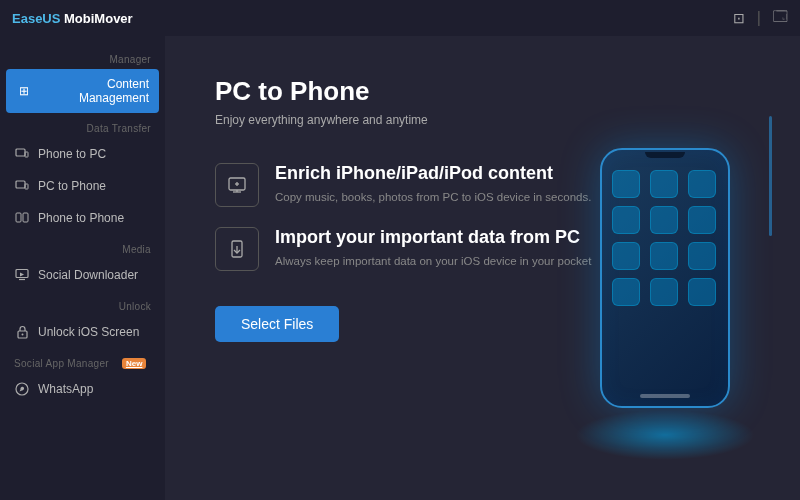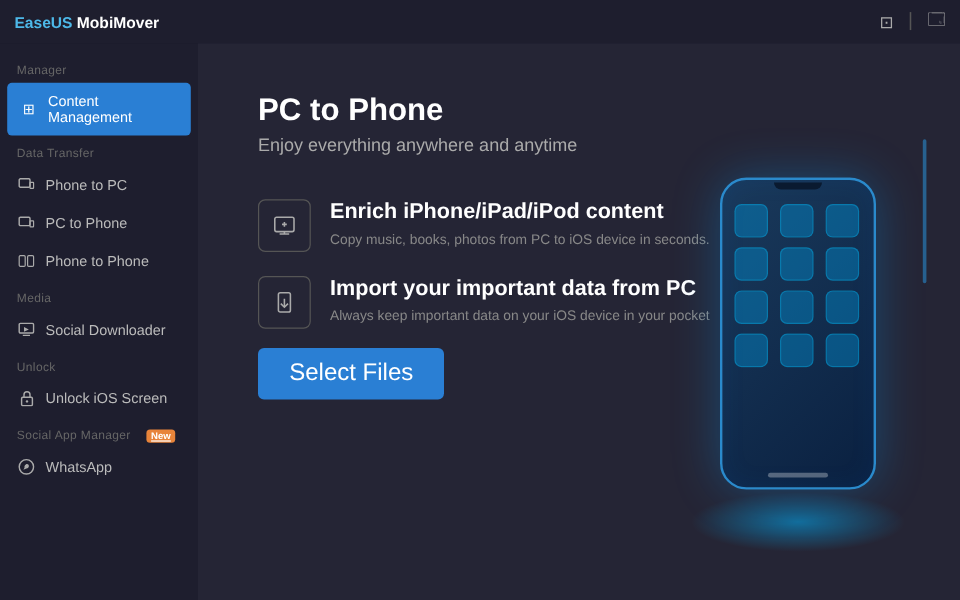--- a/index.html
+++ b/index.html
@@ -58,20 +58,21 @@
 
     
     .sidebar {
       width: 165px;
       background: #1e1e2e;
       display: flex;
       flex-direction: column;
       padding: 8px 0;
       flex-shrink: 0;
       overflow-y: auto;
+      text-align: right;
     }
     .sidebar-section-label {
       color: #666;
       font-size: 10px;
       padding: 10px 14px 4px 14px;
       text-transform: none;
       letter-spacing: 0.3px;
     }
     .sidebar-item {
       display: flex;
@@ -123,21 +124,21 @@
     }
 
     .page-title {
       color: #ffffff;
       font-size: 26px;
       font-weight: 700;
       margin-bottom: 6px;
     }
     .page-subtitle {
       color: #aaa;
-      font-size: 15px;
+      font-size: 12px;
       margin-bottom: 36px;
     }
 
     
     .feature-cards {
       display: flex;
       flex-direction: column;
       gap: 20px;
       max-width: 380px;
     }
@@ -165,27 +166,27 @@
       margin-bottom: 5px;
     }
     .feature-card-text p {
       color: #888;
       font-size: 11.5px;
       line-height: 1.5;
     }
 
     
     .select-files-btn {
-      margin-top: 16px;
+      margin-top: 35px;
       background: #2a7fd4;
       color: #fff;
       border: none;
       border-radius: 5px;
       padding: 10px 26px;
-      font-size: 20px;
+      font-size: 14px;
       font-weight: 500;
       cursor: pointer;
       display: inline-block;
       width: fit-content;
     }
 
     
     .phone-illustration {
       position: absolute;
       right: 20px;

